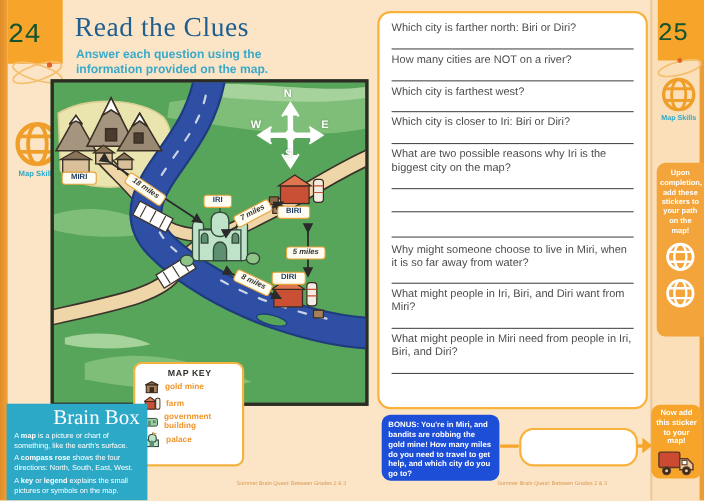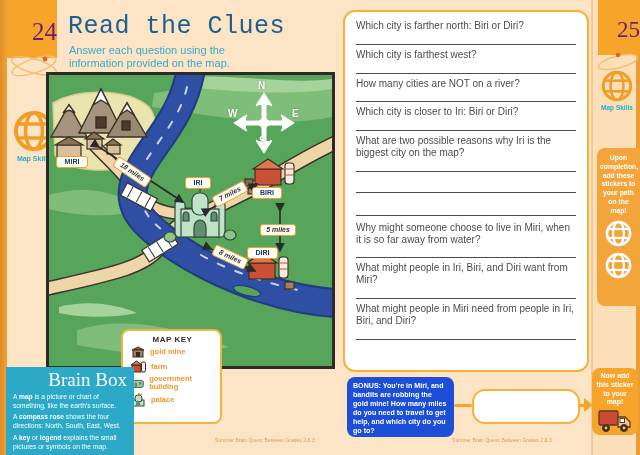--- a/index.html
+++ b/index.html
@@ -7,30 +7,30 @@
   body { font-family:"Liberation Sans", sans-serif; position:relative; overflow:hidden; background:#fce5c6; }
   .abs { position:absolute; }
 
   
   .spine-left { left:0; top:0; width:7px; height:455px; background:linear-gradient(to right,#e08c28,#f0a238); }
   .spine-right { right:0; top:0; width:4px; height:455px; background:#ec9c34; }
   .right-page-bg { left:592px; top:0; width:48px; height:455px; background:#fbdfb8; }
   .fold-line { left:591px; top:0; width:2px; height:455px; background:rgba(205,140,60,.28); }
 
   
-  .pagenum { background:#f6a52a; color:#701a75; font-family:Liberation Serif, serif; font-size:25px; text-align:right; }
+  .pagenum { background:#f6a52a; color:#14532d; font-family:Liberation Mono, monospace; font-size:25px; text-align:left; }
   .pagenum-left { left:7px; top:0; width:50px; height:58px; line-height:64px; }
   .pagenum-right { left:598px; top:0; width:42px; height:55px; line-height:60px; font-size:23px; }
 
   
   .map-skills { color:#2fa9c9; font-size:7px; font-weight:bold; text-align:center; }
 
   
-  .title { left:68px; top:12px; color:#1f5e90; font-family:Liberation Mono, monospace; font-size:25px; letter-spacing:.5px; }
-  .subtitle { left:69px; top:44px; width:210px; color:#3ba9c9; font-size:11px; line-height:1.2; font-weight:normal; }
+  .title { left:68px; top:12px; color:#1f5e90; font-family:Liberation Serif, serif; font-size:25px; letter-spacing:.5px; }
+  .subtitle { left:69px; top:44px; width:210px; color:#3ba9c9; font-size:11px; line-height:1.2; font-weight:bold; }
 
   
   .map-panel { left:46px; top:72px; width:289px; height:297px; border:3px solid #2e2a24; background:#57a45b; }
 
   .city-label, .dist-label { background:#fffdf2; border:1.5px solid #e8a33c; border-radius:3px; color:#1d3b63;
       font-size:7px; font-weight:bold; text-align:center; line-height:1.45; padding:0 2px; white-space:nowrap; }
   .dist-label { font-style:italic; color:#333; }
 
   .compass-letter { color:#fff; font-weight:bold; font-size:10px; text-shadow:0 0 2px rgba(0,60,0,.4); }
 
@@ -273,25 +273,25 @@
   <div class="bb-p"><span>A </span><span class="bb-b">compass rose</span><span> shows the four directions: North, South, East, West.</span></div>
   <div class="bb-p"><span>A </span><span class="bb-b">key</span><span> or </span><span class="bb-b">legend</span><span> explains the small pictures or symbols on the map.</span></div>
 </div>
 
 <div class="abs question-card">
   <div>
     <div class="q-text">Which city is farther north: Biri or Diri?</div>
     <div class="q-line"></div>
   </div>
   <div>
+    <div class="q-text">How many cities are NOT on a river?</div>
+    <div class="q-line"></div>
+  </div>
+  <div>
     <div class="q-text">Which city is farthest west?</div>
-    <div class="q-line"></div>
-  </div>
-  <div>
-    <div class="q-text">How many cities are NOT on a river?</div>
     <div class="q-line"></div>
   </div>
   <div>
     <div class="q-text">Which city is closer to Iri: Biri or Diri?</div>
     <div class="q-line"></div>
   </div>
   <div>
     <div class="q-text">What are two possible reasons why Iri is the biggest city on the map?</div>
     <div class="q-line"></div>
     <div class="q-line tall"></div>

